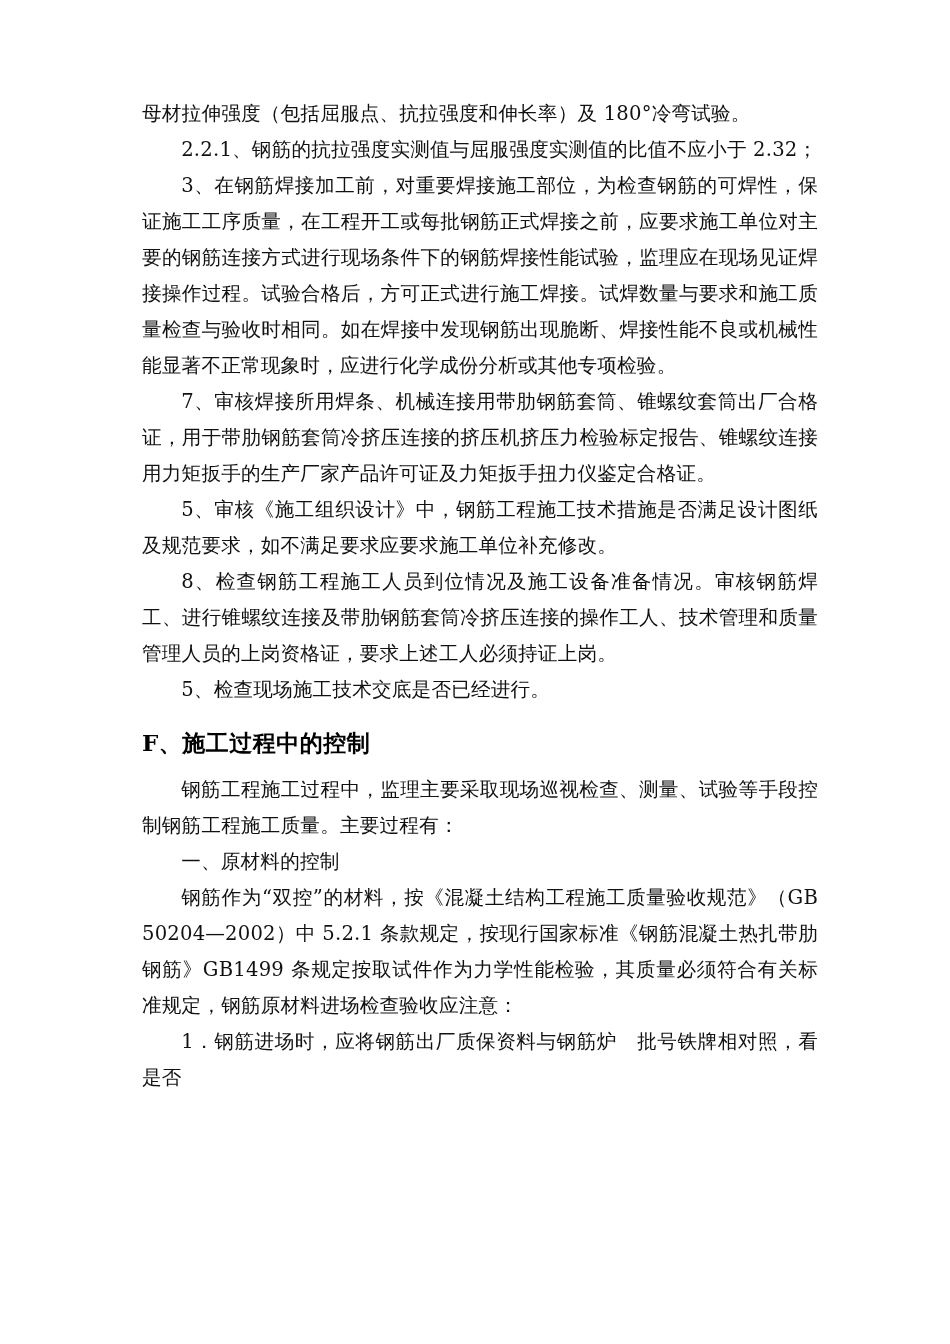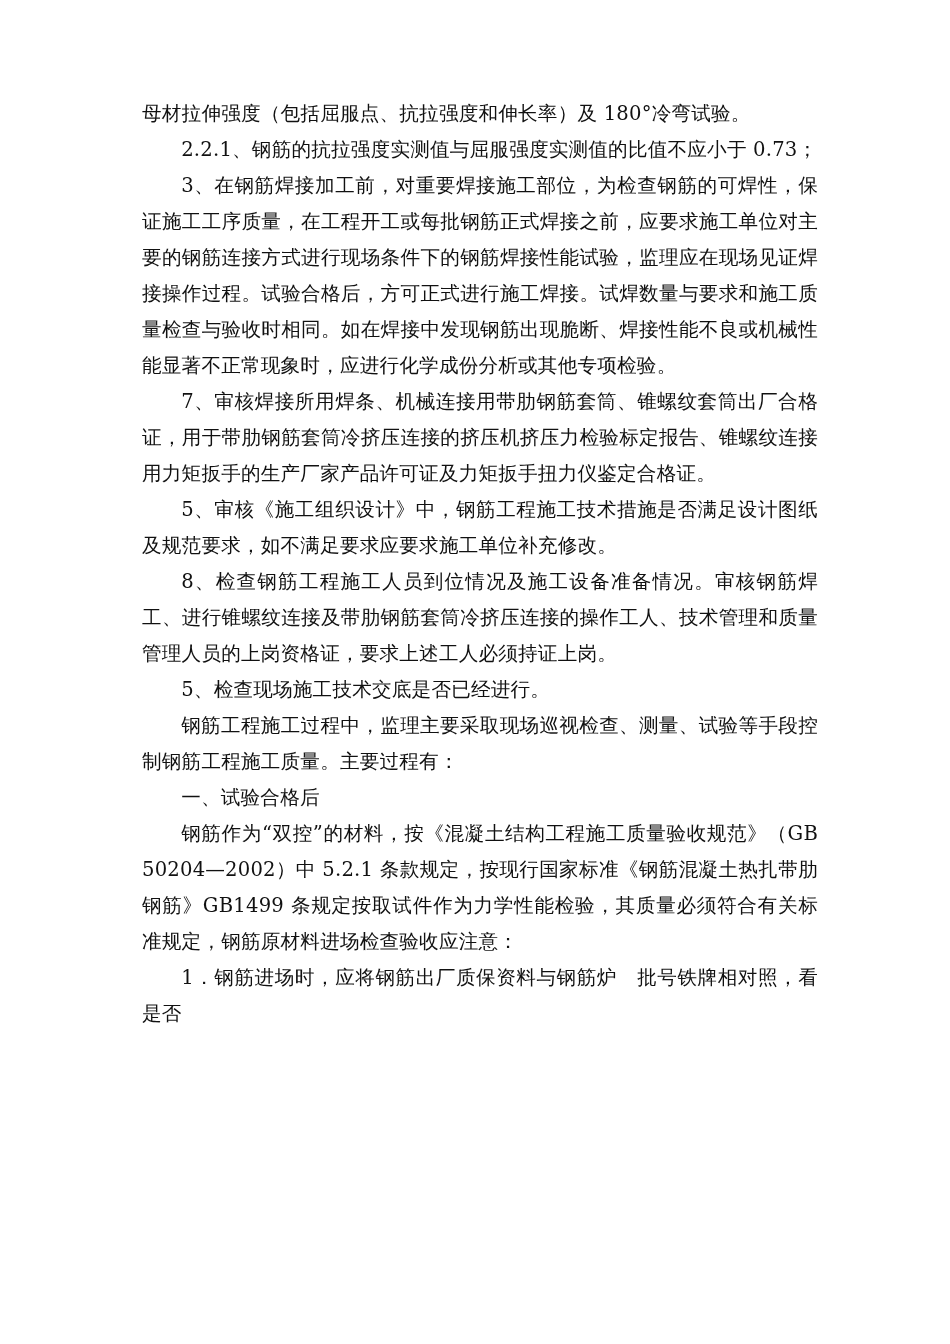--- a/index.html
+++ b/index.html
@@ -54,36 +54,37 @@
 </style>
 </head>
 <body>
 
 <div class="page">
   <div class="content">
 
     <p class="para flush">母材拉伸强度（包括屈服点、抗拉强度和伸长率）及 180°冷弯试验。</p>
 
 
-    <p class="para">2.2.1、钢筋的抗拉强度实测值与屈服强度实测值的比值不应小于 0.73；</p>
+    <p class="para">2.2.1、钢筋的抗拉强度实测值与屈服强度实测值的比值不应小于 2.32；</p>
 
 
     <p class="para">3、在钢筋焊接加工前，对重要焊接施工部位，为检查钢筋的可焊性，保证施工工序质量，在工程开工或每批钢筋正式焊接之前，应要求施工单位对主要的钢筋连接方式进行现场条件下的钢筋焊接性能试验，监理应在现场见证焊接操作过程。试验合格后，方可正式进行施工焊接。试焊数量与要求和施工质量检查与验收时相同。如在焊接中发现钢筋出现脆断、焊接性能不良或机械性能显著不正常现象时，应进行化学成份分析或其他专项检验。</p>
 
     <p class="para">7、审核焊接所用焊条、机械连接用带肋钢筋套筒、锥螺纹套筒出厂合格证，用于带肋钢筋套筒冷挤压连接的挤压机挤压力检验标定报告、锥螺纹连接用力矩扳手的生产厂家产品许可证及力矩扳手扭力仪鉴定合格证。</p>
 
     <p class="para">5、审核《施工组织设计》中，钢筋工程施工技术措施是否满足设计图纸及规范要求，如不满足要求应要求施工单位补充修改。</p>
 
     <p class="para">8、检查钢筋工程施工人员到位情况及施工设备准备情况。审核钢筋焊工、进行锥螺纹连接及带肋钢筋套筒冷挤压连接的操作工人、技术管理和质量管理人员的上岗资格证，要求上述工人必须持证上岗。</p>
 
     <p class="para">5、检查现场施工技术交底是否已经进行。</p>
 
+    <h2 class="heading">F、施工过程中的控制</h2>
 
     <p class="para">钢筋工程施工过程中，监理主要采取现场巡视检查、测量、试验等手段控制钢筋工程施工质量。主要过程有：</p>
 
-    <p class="para">一、试验合格后</p>
+    <p class="para">一、原材料的控制</p>
 
     <p class="para">钢筋作为“双控”的材料，按《混凝土结构工程施工质量验收规范》（GB50204—2002）中 5.2.1 条款规定，按现行国家标准《钢筋混凝土热扎带肋钢筋》GB1499 条规定按取试件作为力学性能检验，其质量必须符合有关标准规定，钢筋原材料进场检查验收应注意：</p>
 
     <p class="para">1．钢筋进场时，应将钢筋出厂质保资料与钢筋炉　批号铁牌相对照，看是否</p>
 
   </div>
 </div>
 
 </body></html>

